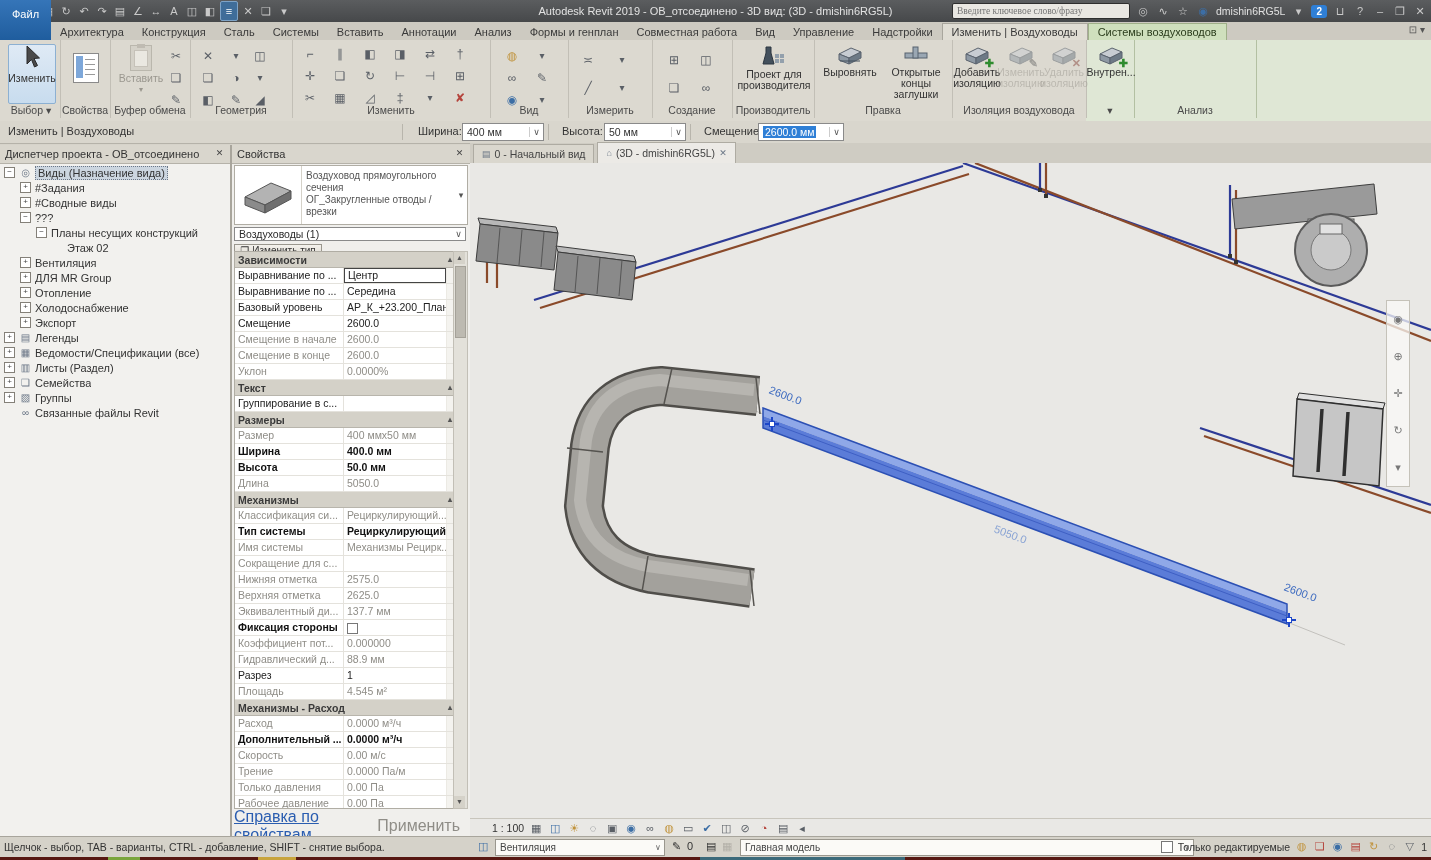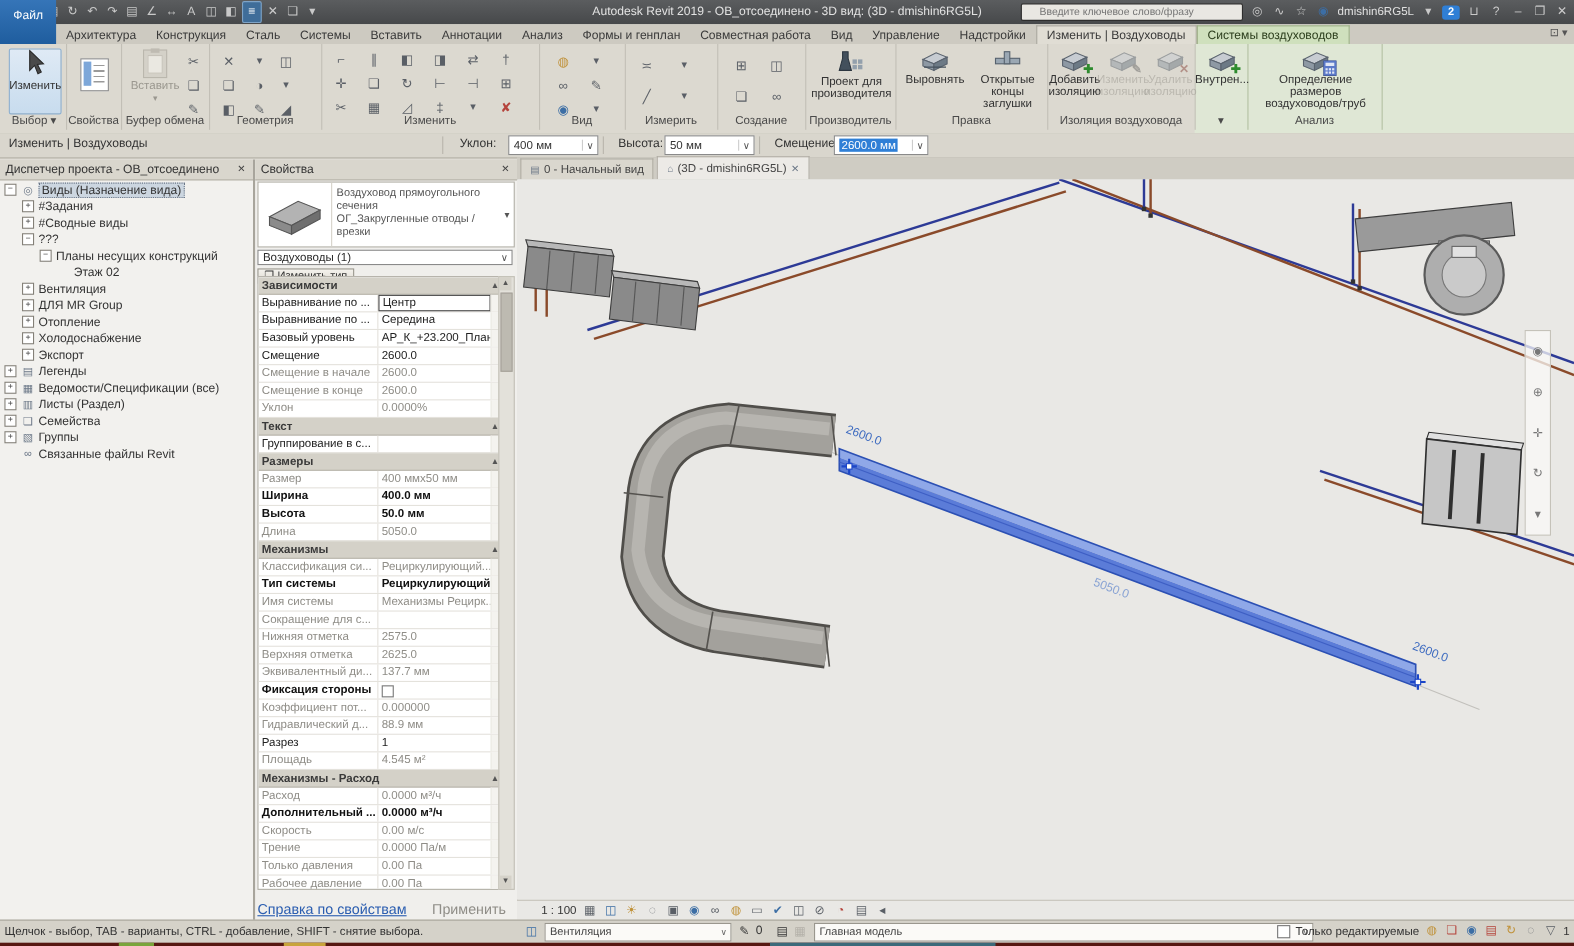--- a/index.html
+++ b/index.html
@@ -11,21 +11,21 @@
       background:linear-gradient(#5b5d5f,#46484a);color:#d8d8d8;}
   .qat{position:absolute;left:4px;top:0;height:22px;display:flex;align-items:center;gap:2px;}
   .tlogo{width:16px;height:16px;background:#1862a8;color:#fff;font-weight:bold;border-radius:2px;
          text-align:center;line-height:16px;font-size:12px;}
   .ticon{width:16px;height:18px;text-align:center;line-height:18px;font-size:11px;color:#c9c9c9;}
   .ticon.hl{background:#3f6d99;border:1px solid #7ea3c6;border-radius:2px;color:#fff;}
   .tb-title{position:absolute;left:0;top:0;width:100%;height:22px;text-align:center;line-height:22px;
             font-size:11px;color:#e2e2e2;pointer-events:none;}
   .tbr{position:absolute;right:4px;top:0;height:22px;display:flex;align-items:center;gap:6px;}
   .tb-search{width:168px;height:14px;background:#e9e7e2;border:1px solid #2e2e2e;border-radius:2px;
-             font-size:9.5px;font-family:Liberation Sans, sans-serif;color:#777;padding:0 16px;}
+             font-size:9.5px;font-family:Liberation Serif, serif;color:#777;padding:0 4px;}
   .tbr .ticon{width:14px;}
   .tb-user{font-size:10.5px;color:#e0e0e0;}
   .tb-badge{background:#2f7fd6;color:#fff;border-radius:3px;padding:1px 5px;font-size:10px;font-weight:bold;}
   
   .tabs{position:absolute;left:0;top:22px;width:1431px;height:18px;background:#cdcac1;display:flex;align-items:flex-end;}
   .tab{padding:2px 9px 2px 9px;font-size:11px;color:#3a3a3a;white-space:nowrap;}
   .tab-file{background:linear-gradient(#3c7cc0,#1f5d9e);color:#fff;padding:20px 12px;}
   .tab-mod{background:#e0ddd4;border:1px solid #a9a69d;border-bottom:none;}
   .tab-ctx{background:#cfe0bd;border:1px solid #9fb089;border-bottom:none;color:#2c3e1d;}
   .tabs-right{position:absolute;right:6px;top:24px;color:#555;font-size:10px;}
@@ -97,21 +97,21 @@
   .pl{width:102px;padding:1px 3px 0 3px;border-right:1px solid #e4e2dc;color:#222;overflow:hidden;white-space:nowrap;}
   .pv{flex:1;padding:1px 3px 0 3px;color:#222;overflow:hidden;white-space:nowrap;}
   .pb{width:8px;border-left:1px solid #eceae4;background:#f4f3ef;}
   .pr.gray .pl,.pr.gray .pv{color:#8f8d87;}
   .pr.bold .pl,.pr.bold .pv{font-weight:bold;color:#111;}
   .pr.edit .pv{border:1px solid #444;background:#fff;margin:0;padding:0 3px;}
   .cb{width:9px;height:9px;border:1px solid #777;background:#fff;margin-top:2px;}
   .pscroll{position:absolute;right:2px;top:106px;width:13px;height:556px;background:#e3e1da;border:1px solid #c2bfb6;}
   .parrow{position:absolute;left:0;width:11px;height:12px;text-align:center;font-size:7px;line-height:12px;color:#555;background:#d5d2c9;}
   .pthumb{position:absolute;left:1px;top:14px;width:9px;height:70px;background:#bdbab1;border:1px solid #a5a299;}
-  .pfoot{position:absolute;left:2px;bottom:22px;width:232px;height:18px;display:flex;align-items:center;justify-content:space-between;font-size:13px;}
+  .pfoot{position:absolute;left:2px;bottom:22px;width:232px;height:18px;display:flex;align-items:center;justify-content:space-between;font-size:16px;}
   .plink{color:#2a5db0;text-decoration:underline;}
   .papply{color:#8f8d87;padding-right:6px;}
   
   .vtabs{position:absolute;left:470px;top:143px;width:961px;height:20px;background:#cfccc3;display:flex;align-items:flex-end;}
   .vtab{height:18px;display:flex;align-items:center;gap:4px;padding:0 8px;font-size:10.5px;color:#444;
         background:#dad7ce;border:1px solid #aeaba2;border-bottom:none;margin-left:3px;}
   .vtab.act{background:#eceae6;height:20px;}
   .vtico{font-size:9px;color:#6b7787;}
   .canvas{position:absolute;left:470px;top:163px;width:961px;height:655px;background:#e9e8e5;}
   .canvas svg{position:absolute;left:0;top:0;}
@@ -369,46 +369,28 @@
               <use href="#slab"></use>
             </svg>
           <span class="ovl grn" style="right:-4px;bottom:-4px;">✚</span>
         </div>
         <span class="bb-txt">Внутрен...</span>
       </div>
       <div class="plab">▾</div>
     </div>
 
     <div class="pan" style="left:1134px;width:122px;border-right-color:#b3c0a2;">
-      <div class="bigbtn" style="left:4px;top:4px;width:114px;height:58px;">
-        <div style="position:relative;width:26px;height:20px;">
-          <svg width="26" height="20">
-              <use href="#slab"></use>
-            </svg>
-          <svg width="12" height="14" viewBox="0 0 12 14" style="position:absolute;right:-6px;bottom:-4px;">
-            <rect x="0" y="0" width="12" height="14" fill="#5b79c9" stroke="#3a4f8e"></rect>
-            <rect x="2" y="2" width="8" height="3" fill="#dfe6f5"></rect>
-            <rect x="2" y="7" width="2" height="2" fill="#dfe6f5"></rect>
-              <rect x="5" y="7" width="2" height="2" fill="#dfe6f5"></rect>
-              <rect x="8" y="7" width="2" height="2" fill="#dfe6f5"></rect>
-            <rect x="2" y="10" width="2" height="2" fill="#dfe6f5"></rect>
-              <rect x="5" y="10" width="2" height="2" fill="#dfe6f5"></rect>
-              <rect x="8" y="10" width="2" height="2" fill="#dfe6f5"></rect>
-          </svg>
-        </div>
-        <span class="bb-txt">Определение размеров воздуховодов/труб</span>
-      </div>
       <div class="plab">Анализ</div>
     </div>
   </div>
 
   <div class="obar">
     <span class="ob-lab" style="left:8px;">Изменить | Воздуховоды</span>
     <span class="sep" style="left:402px;"></span>
-    <span class="ob-lab" style="left:418px;">Уклон:</span>
+    <span class="ob-lab" style="left:418px;">Ширина:</span>
     <div class="ob-combo" style="left:462px;width:80px;">
       <span class="val">400 мм</span>
       <span class="car">∨</span>
     </div>
     <span class="sep" style="left:548px;"></span>
     <span class="ob-lab" style="left:562px;">Высота:</span>
     <div class="ob-combo" style="left:604px;width:80px;">
       <span class="val">50 мм</span>
       <span class="car">∨</span>
     </div>

